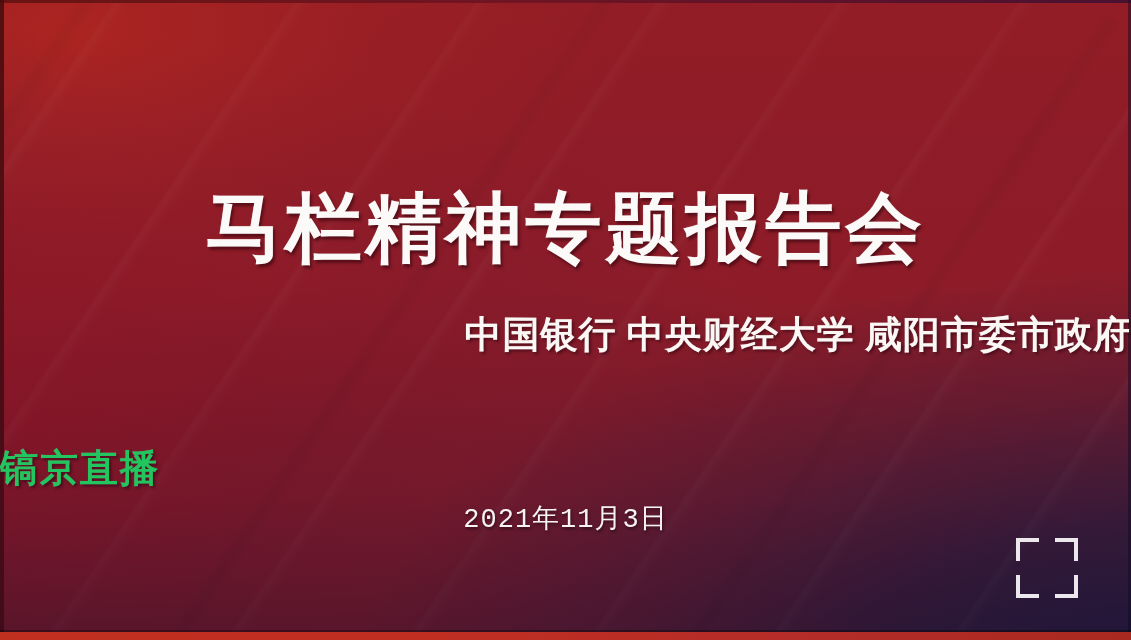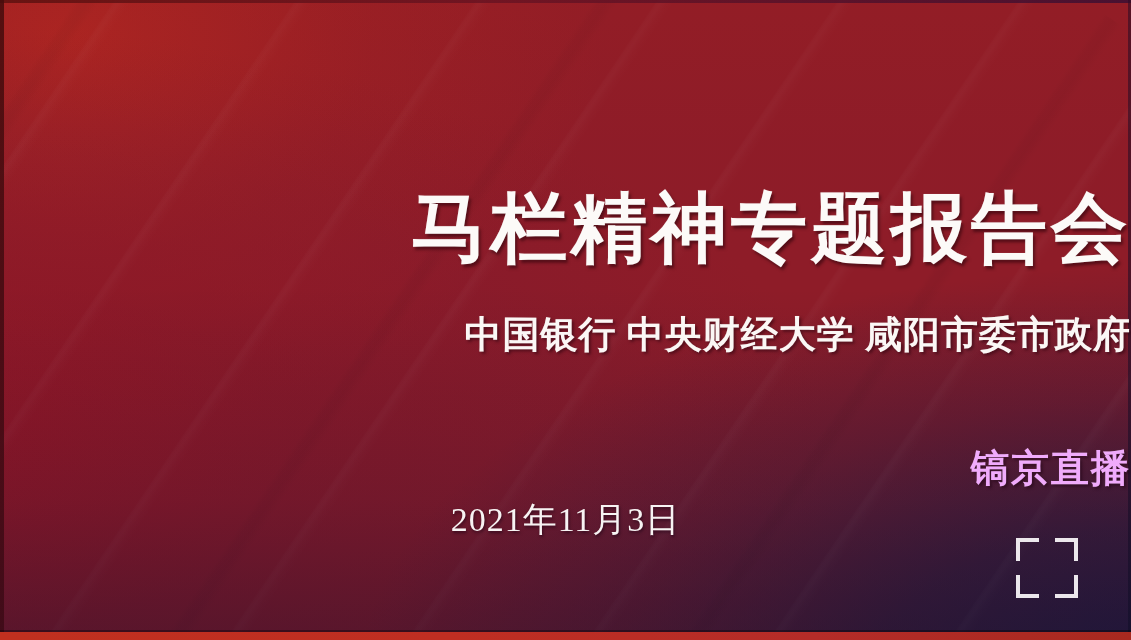--- a/index.html
+++ b/index.html
@@ -155,21 +155,21 @@
   .text-layer {
     position: absolute;
     inset: 0;
   }
 
   .title-main {
     position: absolute;
     left: 0;
     top: 182px;
     width: 1131px;
-    text-align: right;
+    text-align: center;
     font-size: 76px;
     line-height: 92px;
     font-weight: 700;
     color: #FCFAF8;
     letter-spacing: 4px;
     text-shadow:
       2px 3px 3px rgba(40,0,10,0.55),
       0 0 1px rgba(255,255,255,0.4);
     white-space: nowrap;
   }
@@ -189,46 +189,47 @@
       2px 2px 3px rgba(40,0,12,0.55),
       0 0 1px rgba(255,255,255,0.35);
     white-space: nowrap;
   }
 
   .channel-name {
     position: absolute;
     left: 0;
     top: 444px;
     width: 1131px;
-    text-align: right;
+    text-align: left;
     font-size: 38px;
     line-height: 48px;
     font-weight: 700;
-    color: #f0abfc;
+    color: #22c55e;
     letter-spacing: 2px;
     text-shadow:
       2px 2px 3px rgba(30,0,18,0.55),
       0 0 1px rgba(255,255,255,0.3);
     white-space: nowrap;
   }
 
   .event-date {
     position: absolute;
     left: 0;
     top: 498px;
     width: 1131px;
     text-align: center;
-    font-size: 34px;
+    font-size: 27px;
     line-height: 44px;
     font-weight: 400;
     color: #F7F3F3;
     letter-spacing: 1px;
     text-shadow:
       1px 2px 3px rgba(20,0,20,0.55);
     white-space: nowrap;
+    font-family: Liberation Mono, monospace;
   }
 
   
   .fullscreen-icon {
     position: absolute;
     left: 1016px;
     top: 538px;
     width: 62px;
     height: 60px;
     cursor: pointer;

